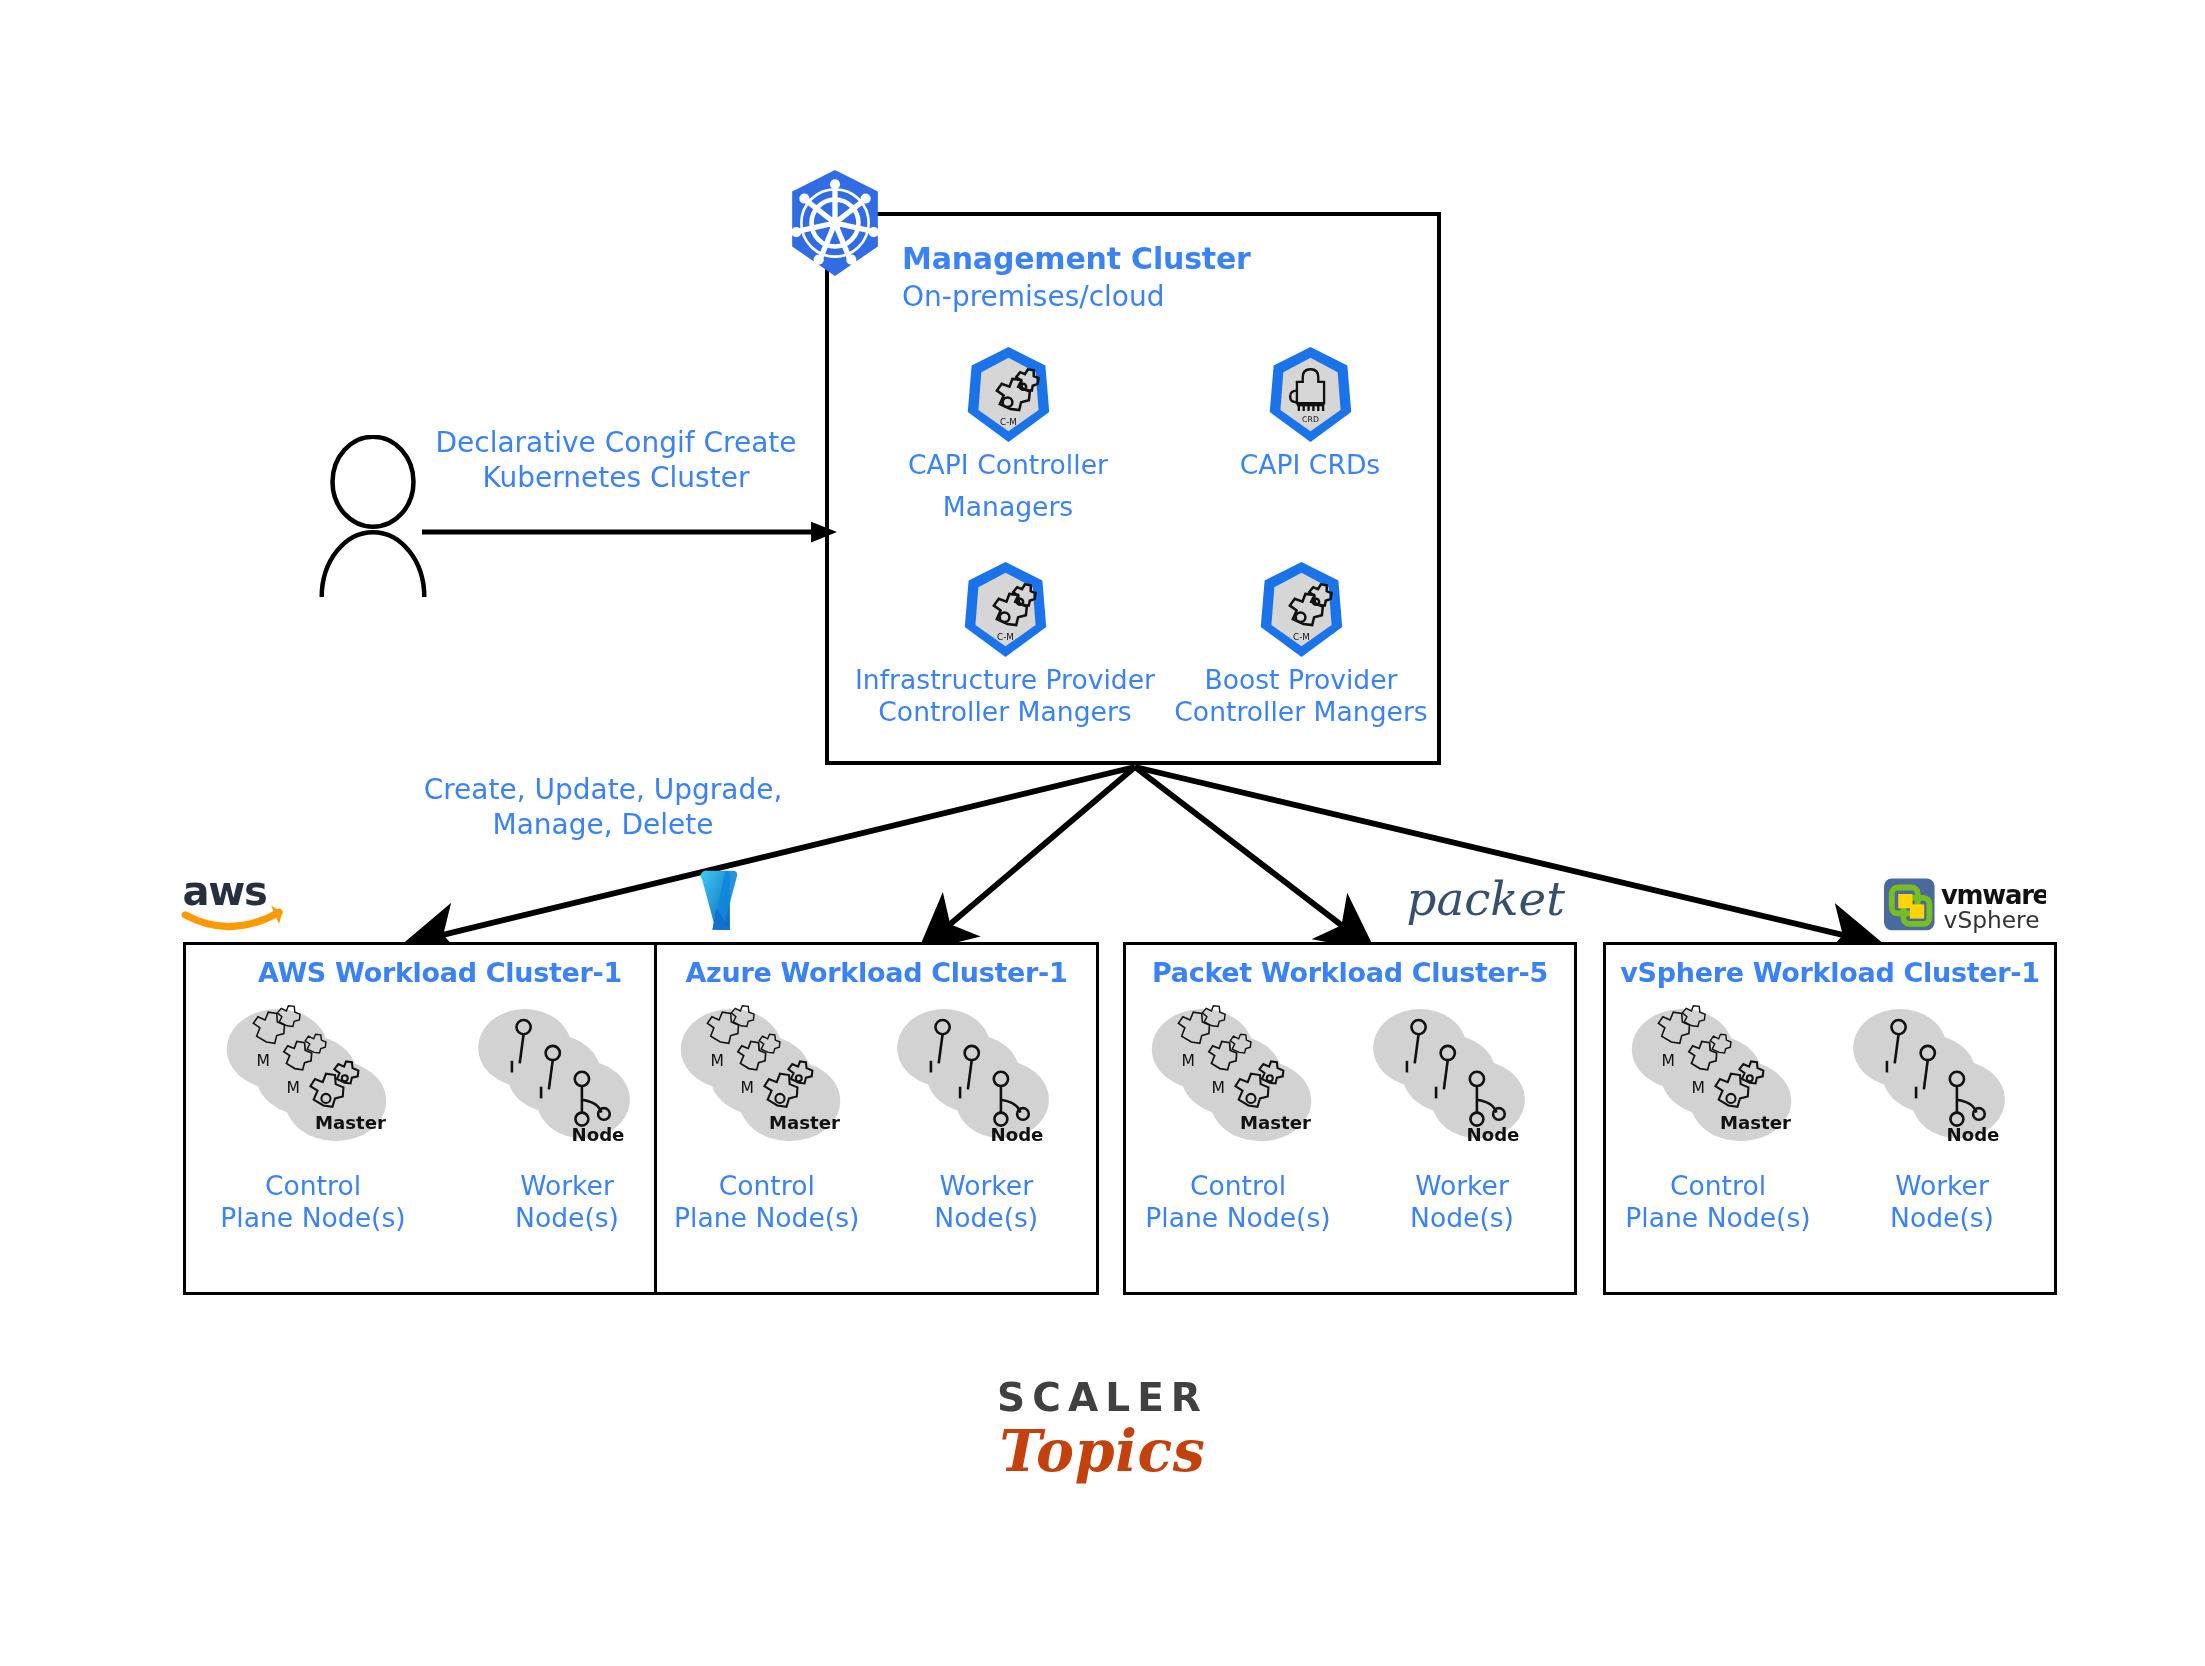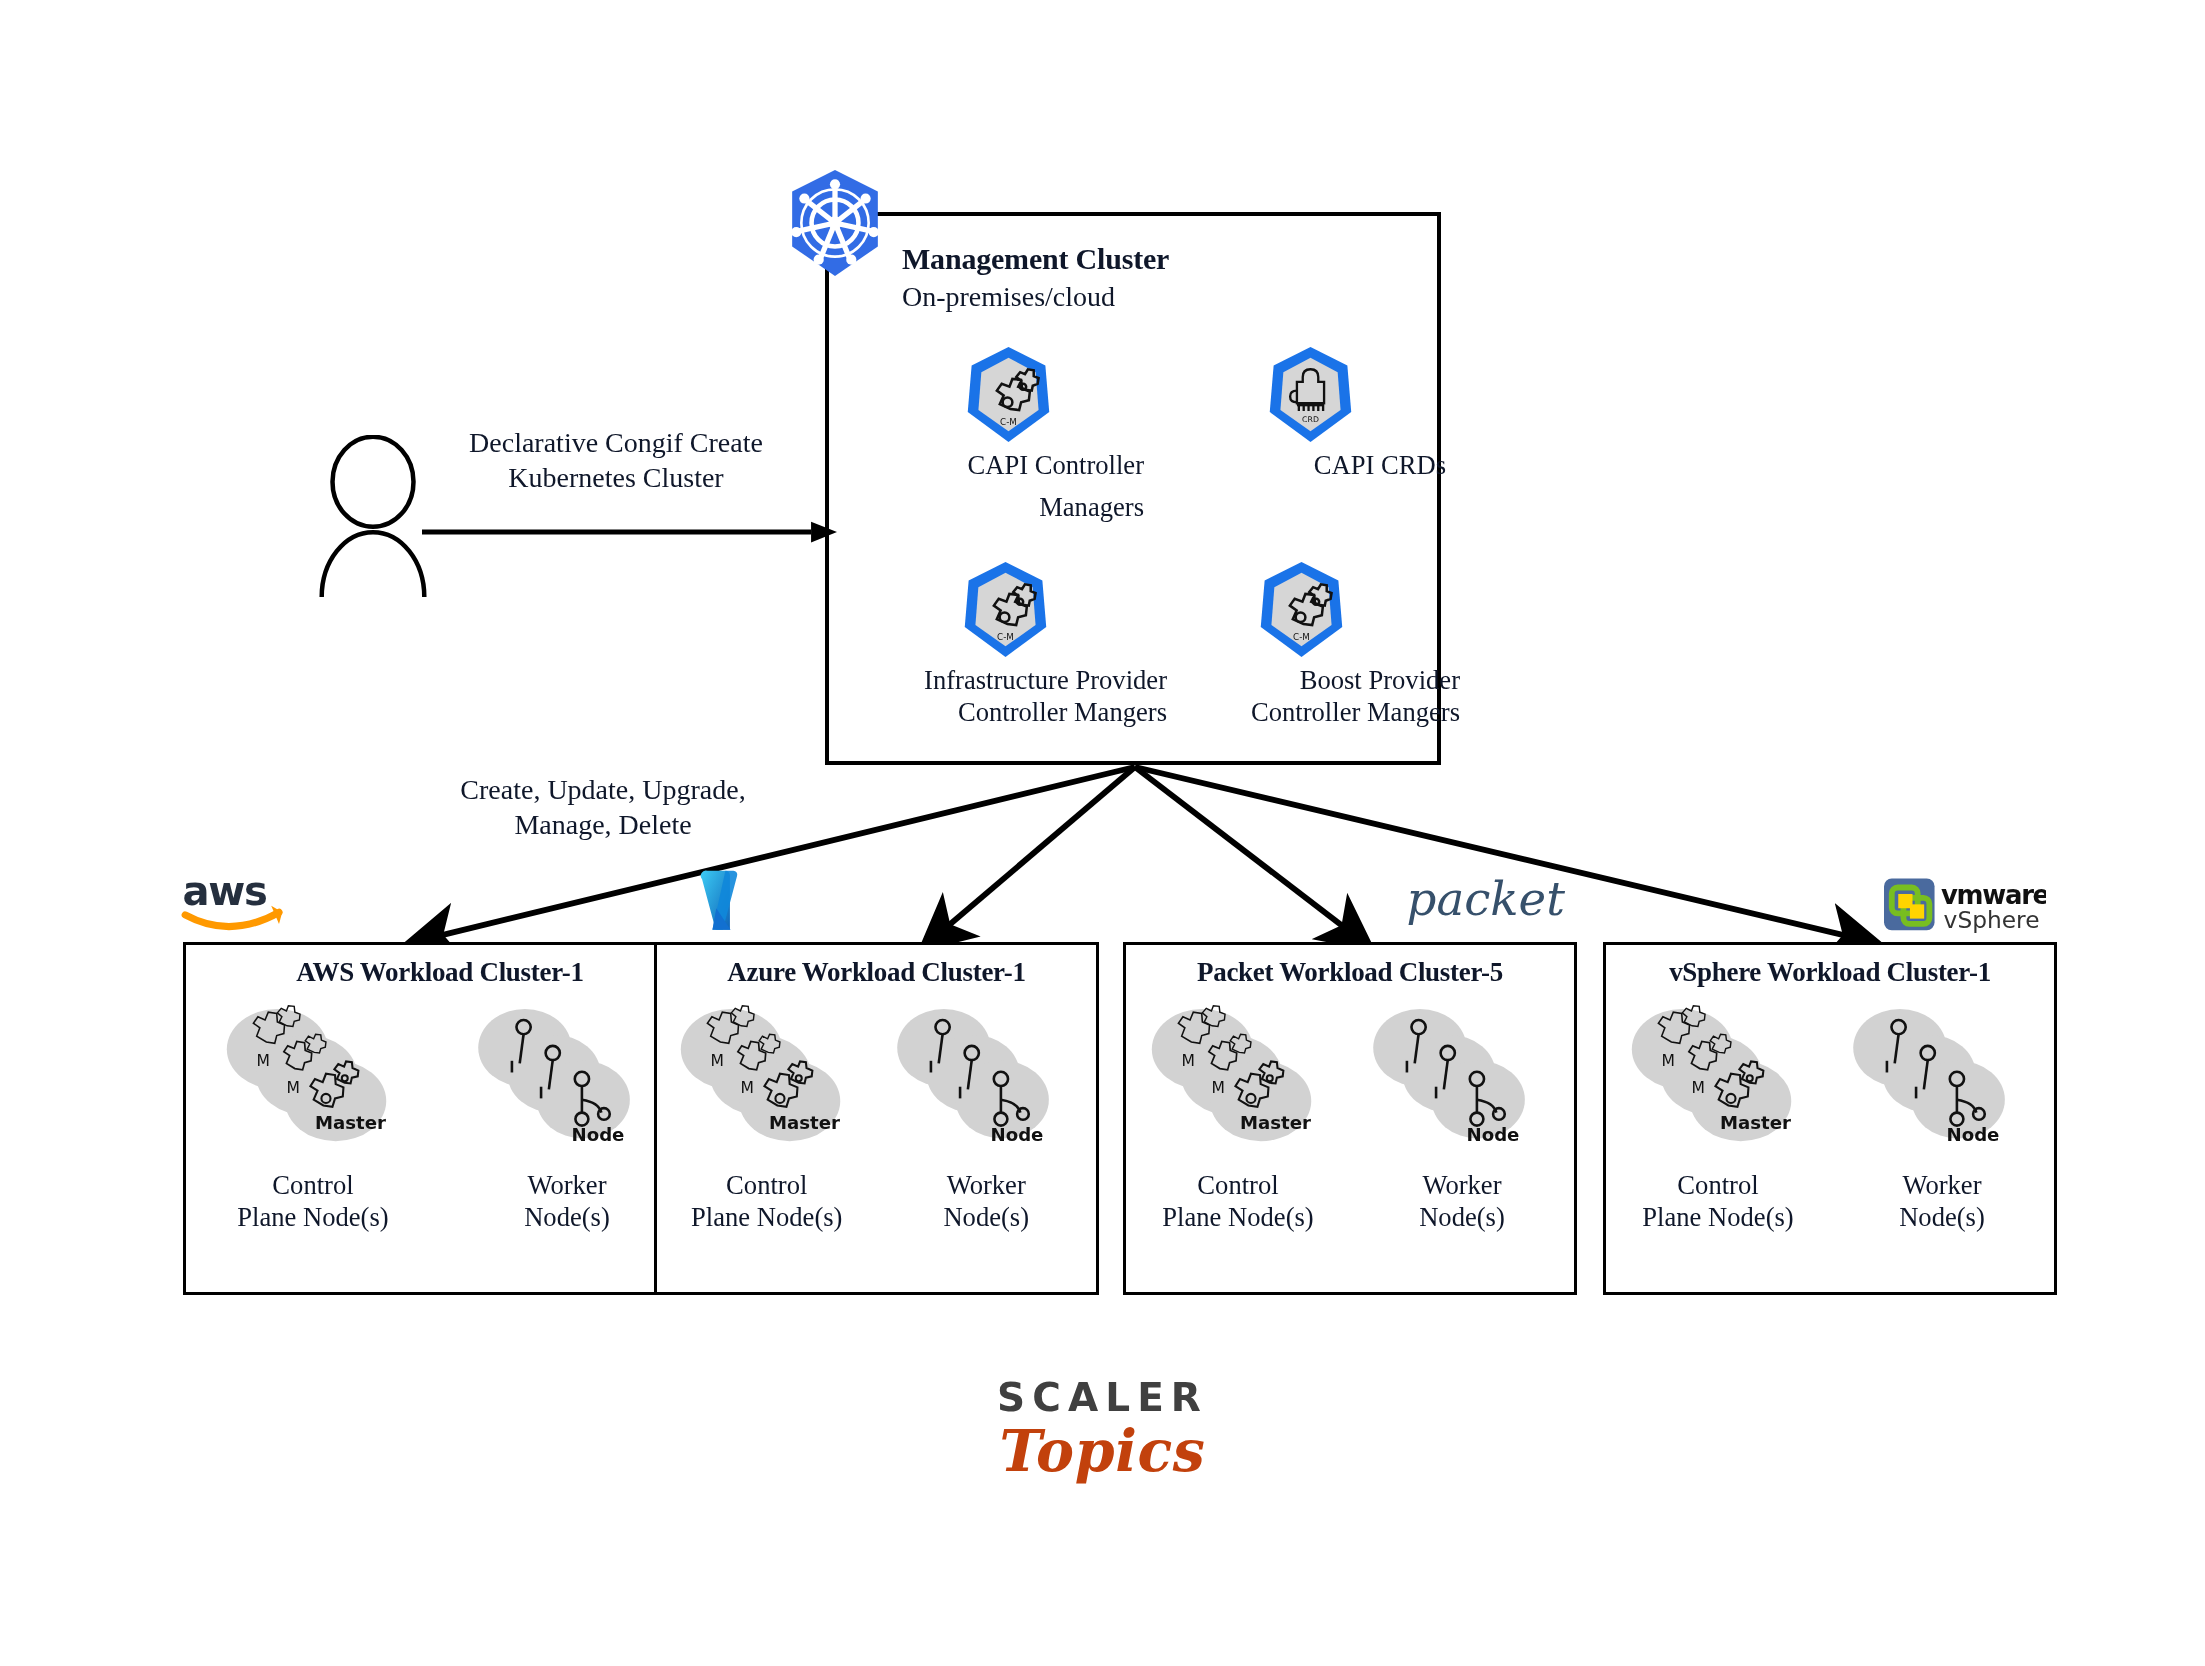--- a/index.html
+++ b/index.html
@@ -5,21 +5,21 @@
 <style>
   html,body{margin:0;padding:0;background:#ffffff;}
   body{font-family:"DejaVu Sans","Liberation Sans",sans-serif;}
   #stage{
     position:relative;
     width:2205px;height:1667px;
     background:#ffffff;
     overflow:hidden;
   }
   .abs{position:absolute;}
-  .txt{color:#0f172a;line-height:1.18;font-family:Liberation Serif, serif;}
+  .txt{color:#3b82f6;line-height:1.18;}
   .center{text-align:center;}
 
   
   #mgmt-box{
     left:825px;top:212px;width:616px;height:553px;
     border:4.5px solid #000;
     box-sizing:border-box;
     background:#fff;
   }
   #mgmt-title{
@@ -30,21 +30,21 @@
   #mgmt-sub{
     left:902px;top:280px;width:415px;
     font-size:28px;text-align:left;
   }
 
   
   #k8s-logo{left:784px;top:167px;width:102px;height:112px;}
 
   
   .capi-item{width:272px;text-align:center;}
-  .capi-label{font-size:26.6px;line-height:1.22;margin-top:3.9px;text-align:right;}
+  .capi-label{font-size:26.6px;line-height:1.22;margin-top:3.9px;}
   .hept{display:block;margin:0 auto;}
 
   
   #actor{left:318px;top:435px;width:110px;height:162px;}
   #actor-text{
     left:415px;top:425px;width:402px;
     font-size:28px;text-align:center;line-height:1.25;
   }
   #arrow-user{left:422px;top:519px;width:415px;height:26px;}
 

